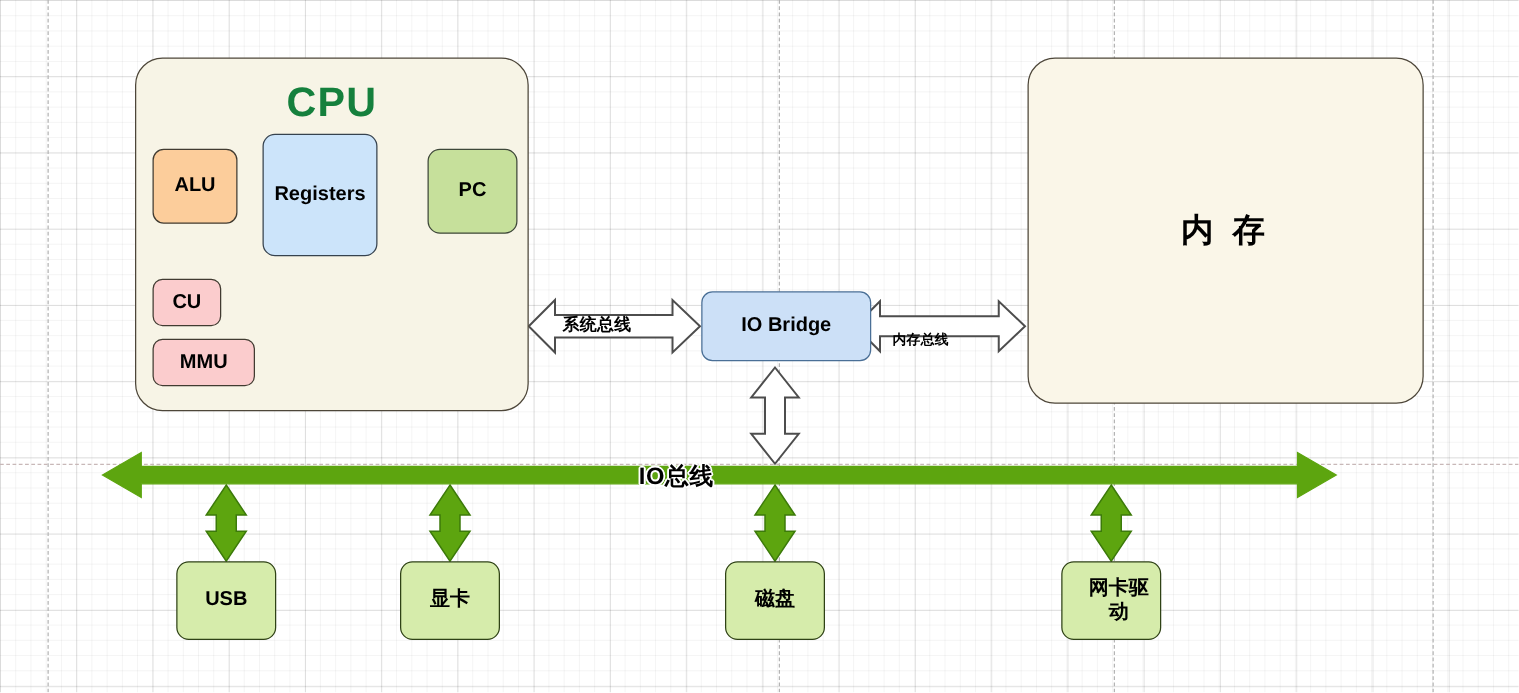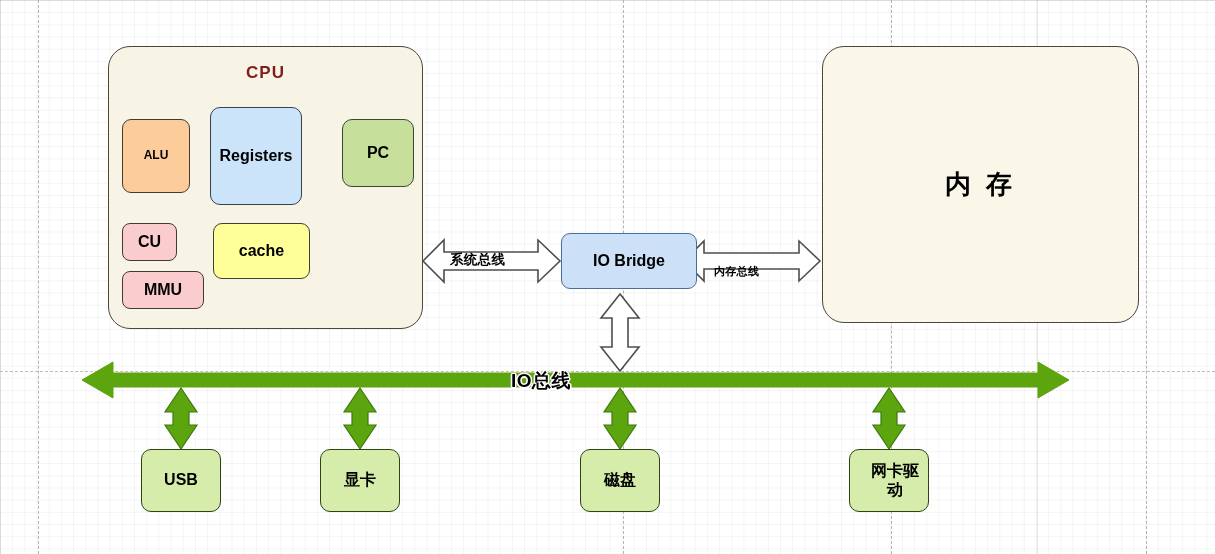--- a/index.html
+++ b/index.html
@@ -68,44 +68,44 @@
     border-color: #4d4639;
     border-radius: 22px;
     display: block;
   }
   .cpu-title {
     position: absolute;
     top: 16px;
     left: 0;
     width: 100%;
     text-align: center;
-    font-size: 17px;
+    font-size: 33px;
     font-weight: bold;
-    color: #7f1d1d;
+    color: #15803d;
     letter-spacing: 1px;
   }
 
   
   .mem-box {
     left: 822px;
     top: 46px;
     width: 317px;
     height: 277px;
     background: #faf6e8;
     border-color: #4d4639;
     border-radius: 22px;
     font-size: 26px;
     letter-spacing: 4px;
   }
 
   
   .alu-box {
-    left: 122px; top: 119px; width: 68px; height: 74px;
+    left: 122px; top: 119px; width: 68px; height: 60px;
     background: #fccd9b; border-color: #413b31; border-radius: 9px;
-    font-size: 12px;
+    font-size: 16px;
   }
   .cu-box {
     left: 122px; top: 223px; width: 55px; height: 38px;
     background: #fbcccd; border-color: #413b31; border-radius: 8px;
     font-size: 16px;
   }
   .mmu-box {
     left: 122px; top: 271px; width: 82px; height: 38px;
     background: #fbcccd; border-color: #413b31; border-radius: 8px;
     font-size: 16px;
@@ -215,21 +215,20 @@
 
   <div class="node cpu-box">
     <div class="cpu-title">CPU</div>
   </div>
 
   <div class="node alu-box">ALU</div>
   <div class="node cu-box">CU</div>
   <div class="node mmu-box">MMU</div>
   <div class="node reg-box">Registers</div>
   <div class="node pc-box">PC</div>
-  <div class="node cache-box">cache</div>
 
   <div class="node mem-box">内 存</div>
 
   <div class="node iobridge-box">IO Bridge</div>
 
   <div class="bus-label sysbus-label">系统总线</div>
   <div class="bus-label membus-label">内存总线</div>
   <div class="bus-label iobus-label">IO总线</div>
 
   <div class="node dev-box dev-usb">USB</div>

